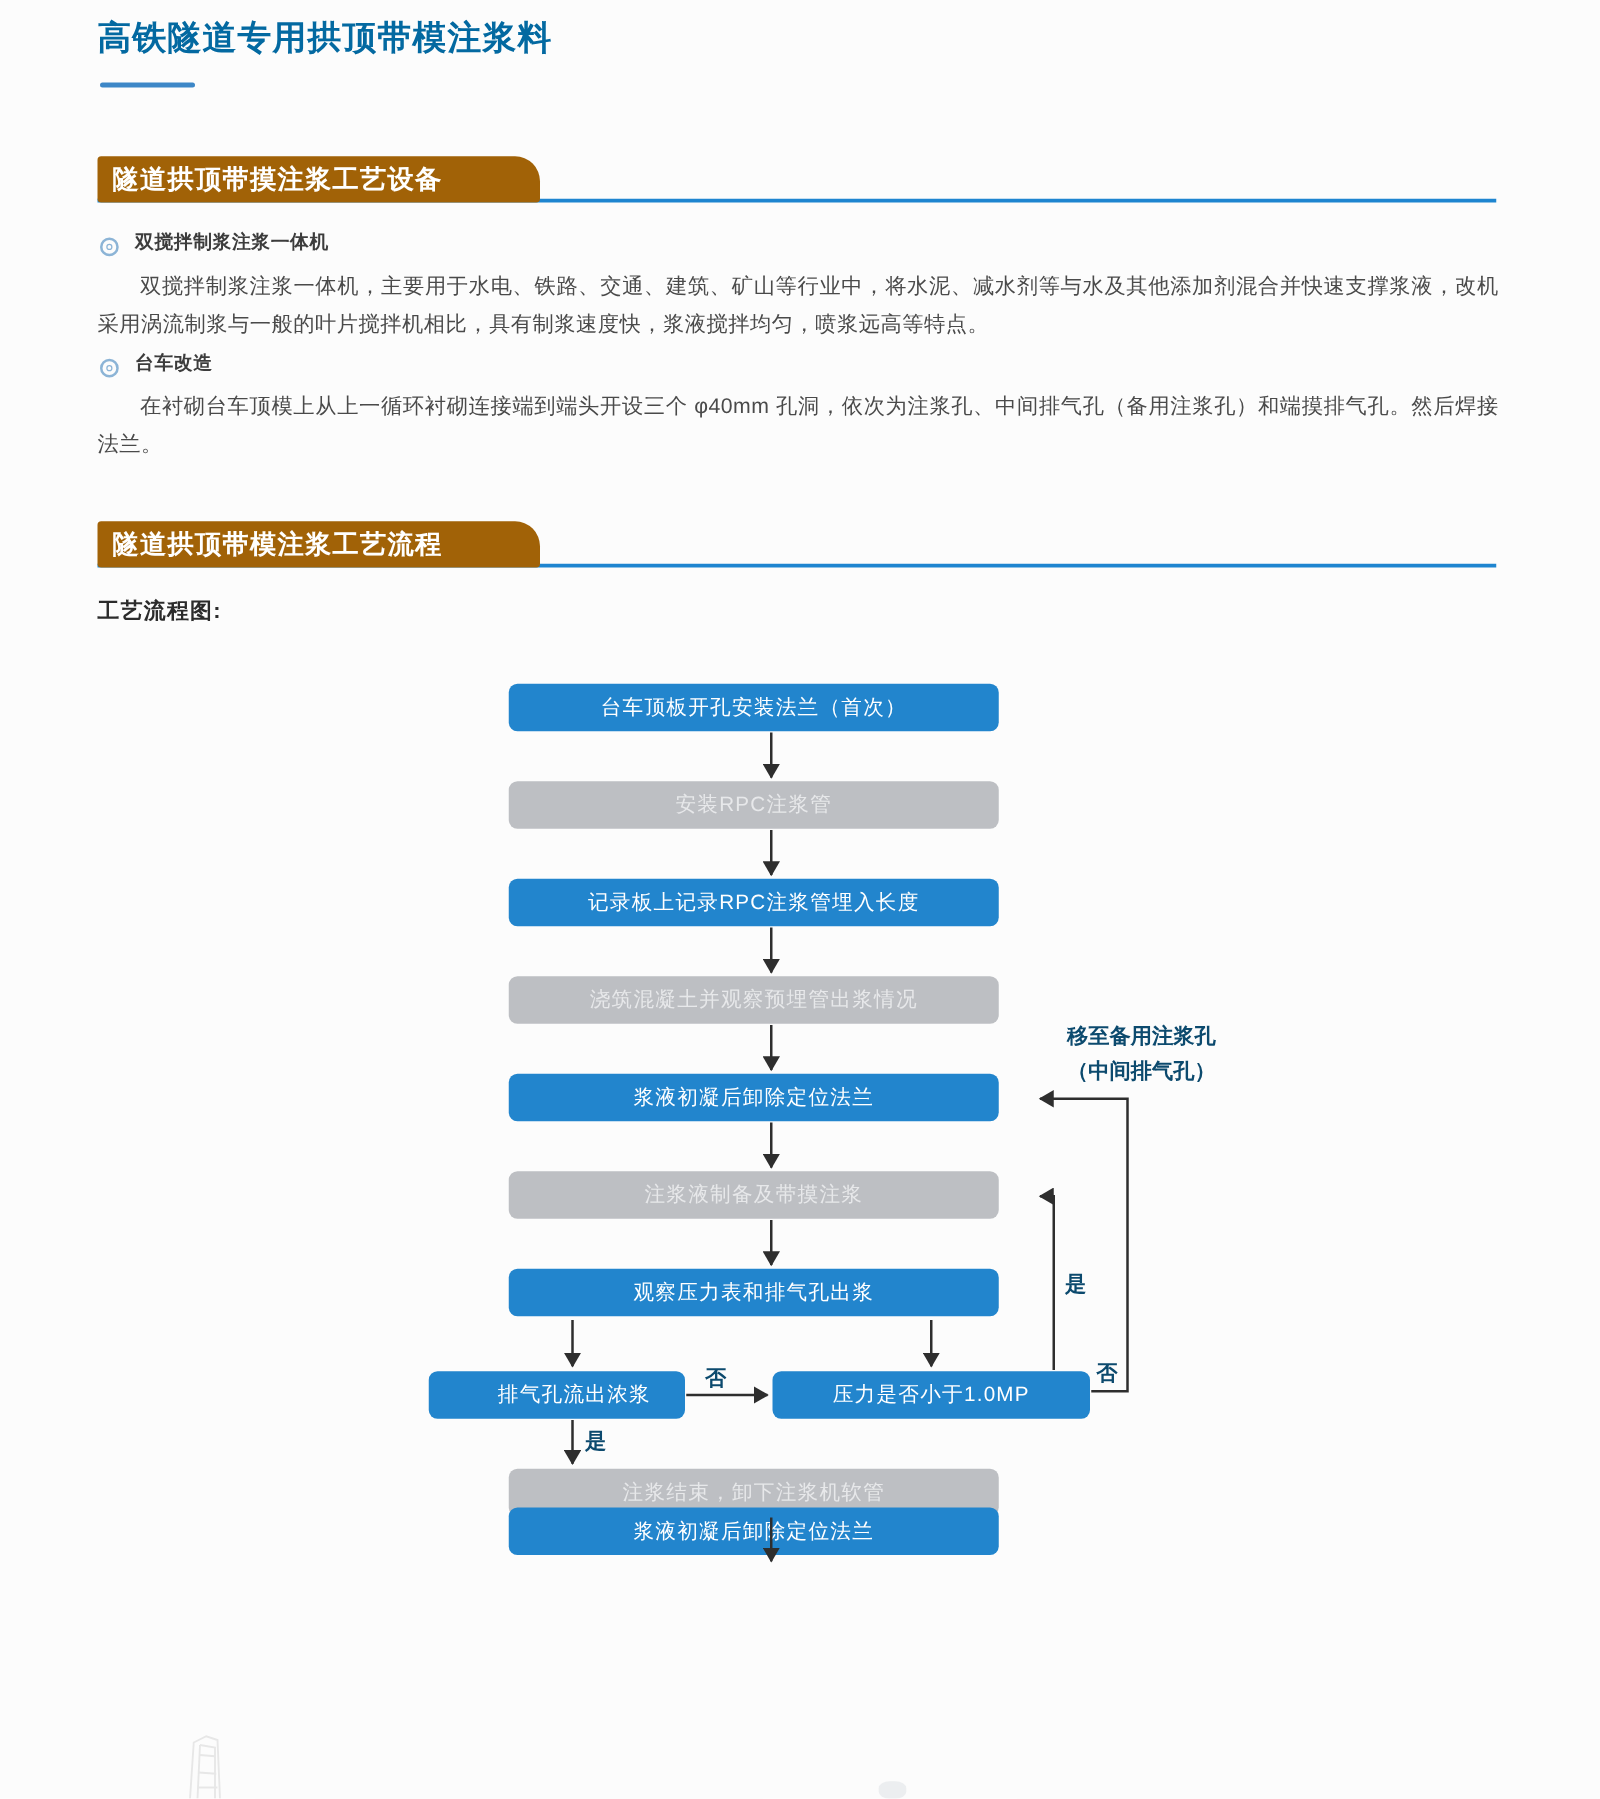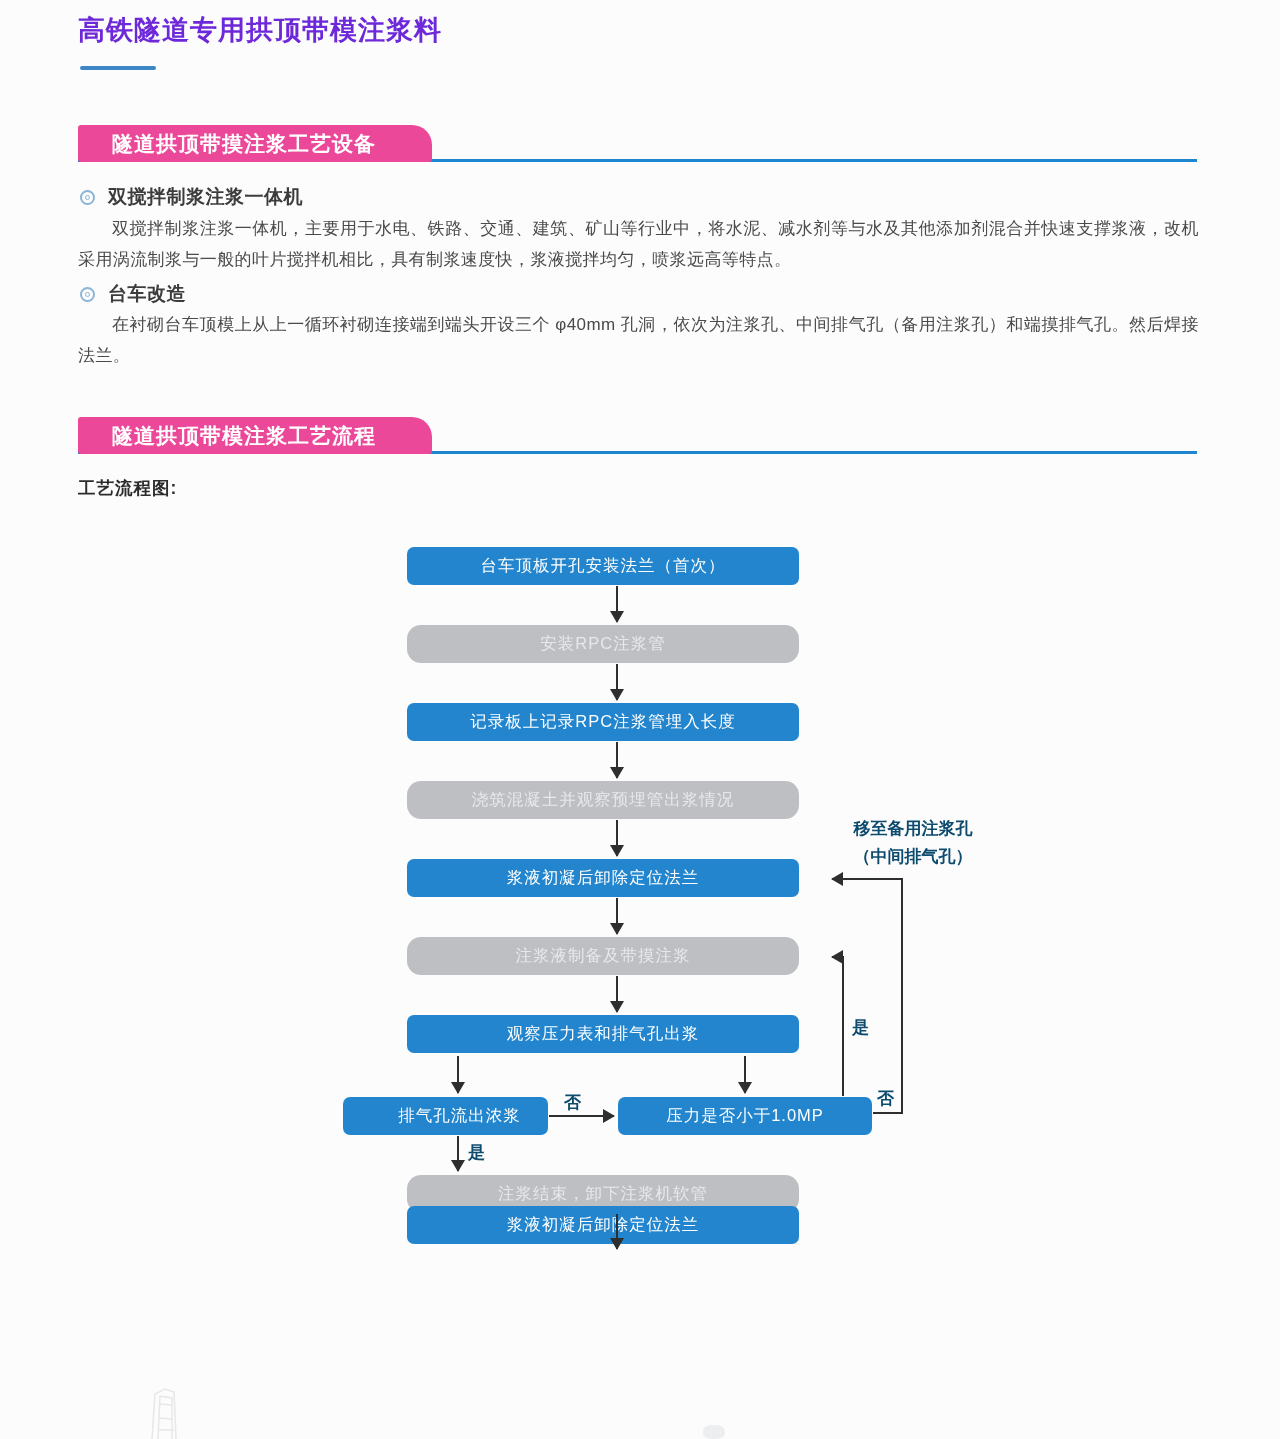--- a/index.html
+++ b/index.html
@@ -4,65 +4,65 @@
 <style>
   html,body { margin:0; padding:0; background:#ffffff; }
   .page {
     position:relative; width:1280px; height:1439px;
     background:#fcfcfc; overflow:hidden;
     font-family:"Liberation Sans", sans-serif;
     color:#4a4a4a;
   }
   .doc-title {
     position:absolute; left:78px; top:12px;
-    font-size:27px; font-weight:bold; color:#6d28d9; letter-spacing:1px;
+    font-size:27px; font-weight:bold; color:#0369a1; letter-spacing:1px;
   }
   .title-underline {
     position:absolute; left:80px; top:66px; width:76px; height:4px;
     background:#3d87c7; border-radius:2px;
   }
   .banner {
     position:absolute; left:78px; width:354px; height:37px;
-    background:#ec4899; border-radius:3px 20px 3px 3px;
+    background:#a16207; border-radius:3px 20px 3px 3px;
     color:#ffffff; font-size:21px; font-weight:bold; line-height:37px;
-    padding-left:34px; box-sizing:border-box; letter-spacing:1px;
+    padding-left:12px; box-sizing:border-box; letter-spacing:1px;
     z-index:2;
   }
   .banner-line {
     position:absolute; left:78px; width:1119px; height:3px;
     background:#1e85d0; z-index:1;
   }
   .bullet {
     position:absolute; width:11px; height:11px;
     border:2px solid #8cb4d6; border-radius:50%;
   }
   .bullet span {
     position:absolute; left:2.5px; top:2.5px; width:3px; height:3px;
     border:1.5px solid #8cb4d6; border-radius:50%;
   }
   .item-heading {
     position:absolute; left:108px;
-    font-size:19px; font-weight:bold; color:#3c3c3c; letter-spacing:0.5px;text-align:right;
+    font-size:15px; font-weight:bold; color:#3c3c3c; letter-spacing:0.5px;text-align:right;
   }
   .para {
     position:absolute; left:78px; width:1121px;
     font-size:17px; line-height:30.5px; color:#4a4a4a;
     text-align:justify; text-indent:2em; letter-spacing:0.4px;
   }
   .flow-caption {
     position:absolute; left:78px; top:476px;
     font-size:17.5px; font-weight:bold; color:#2b2b2b; letter-spacing:1px;
   }
   .fbox {
     position:absolute; left:407px; width:392px; height:38px;
     border-radius:7px; display:flex; align-items:center; justify-content:center;
     font-size:16.5px; letter-spacing:1px; box-sizing:border-box;
   }
   .fbox.blue { background:#2285cd; color:#ffffff; }
-  .fbox.gray { background:#bdbfc3; color:#e7e8ea;border-radius:14px; }
+  .fbox.gray { background:#bdbfc3; color:#e7e8ea; }
   .flabel {
     position:absolute; font-size:17px; font-weight:bold; color:#0c4a6e;
   }
   .flabel.center { text-align:center; }
   svg.connectors {
     position:absolute; left:0; top:0; pointer-events:none; z-index:3;
   }
   .watermark { position:absolute; left:138px; top:1384px; }
   .smudge {
     position:absolute; left:703px; top:1425px; width:22px; height:14px;

